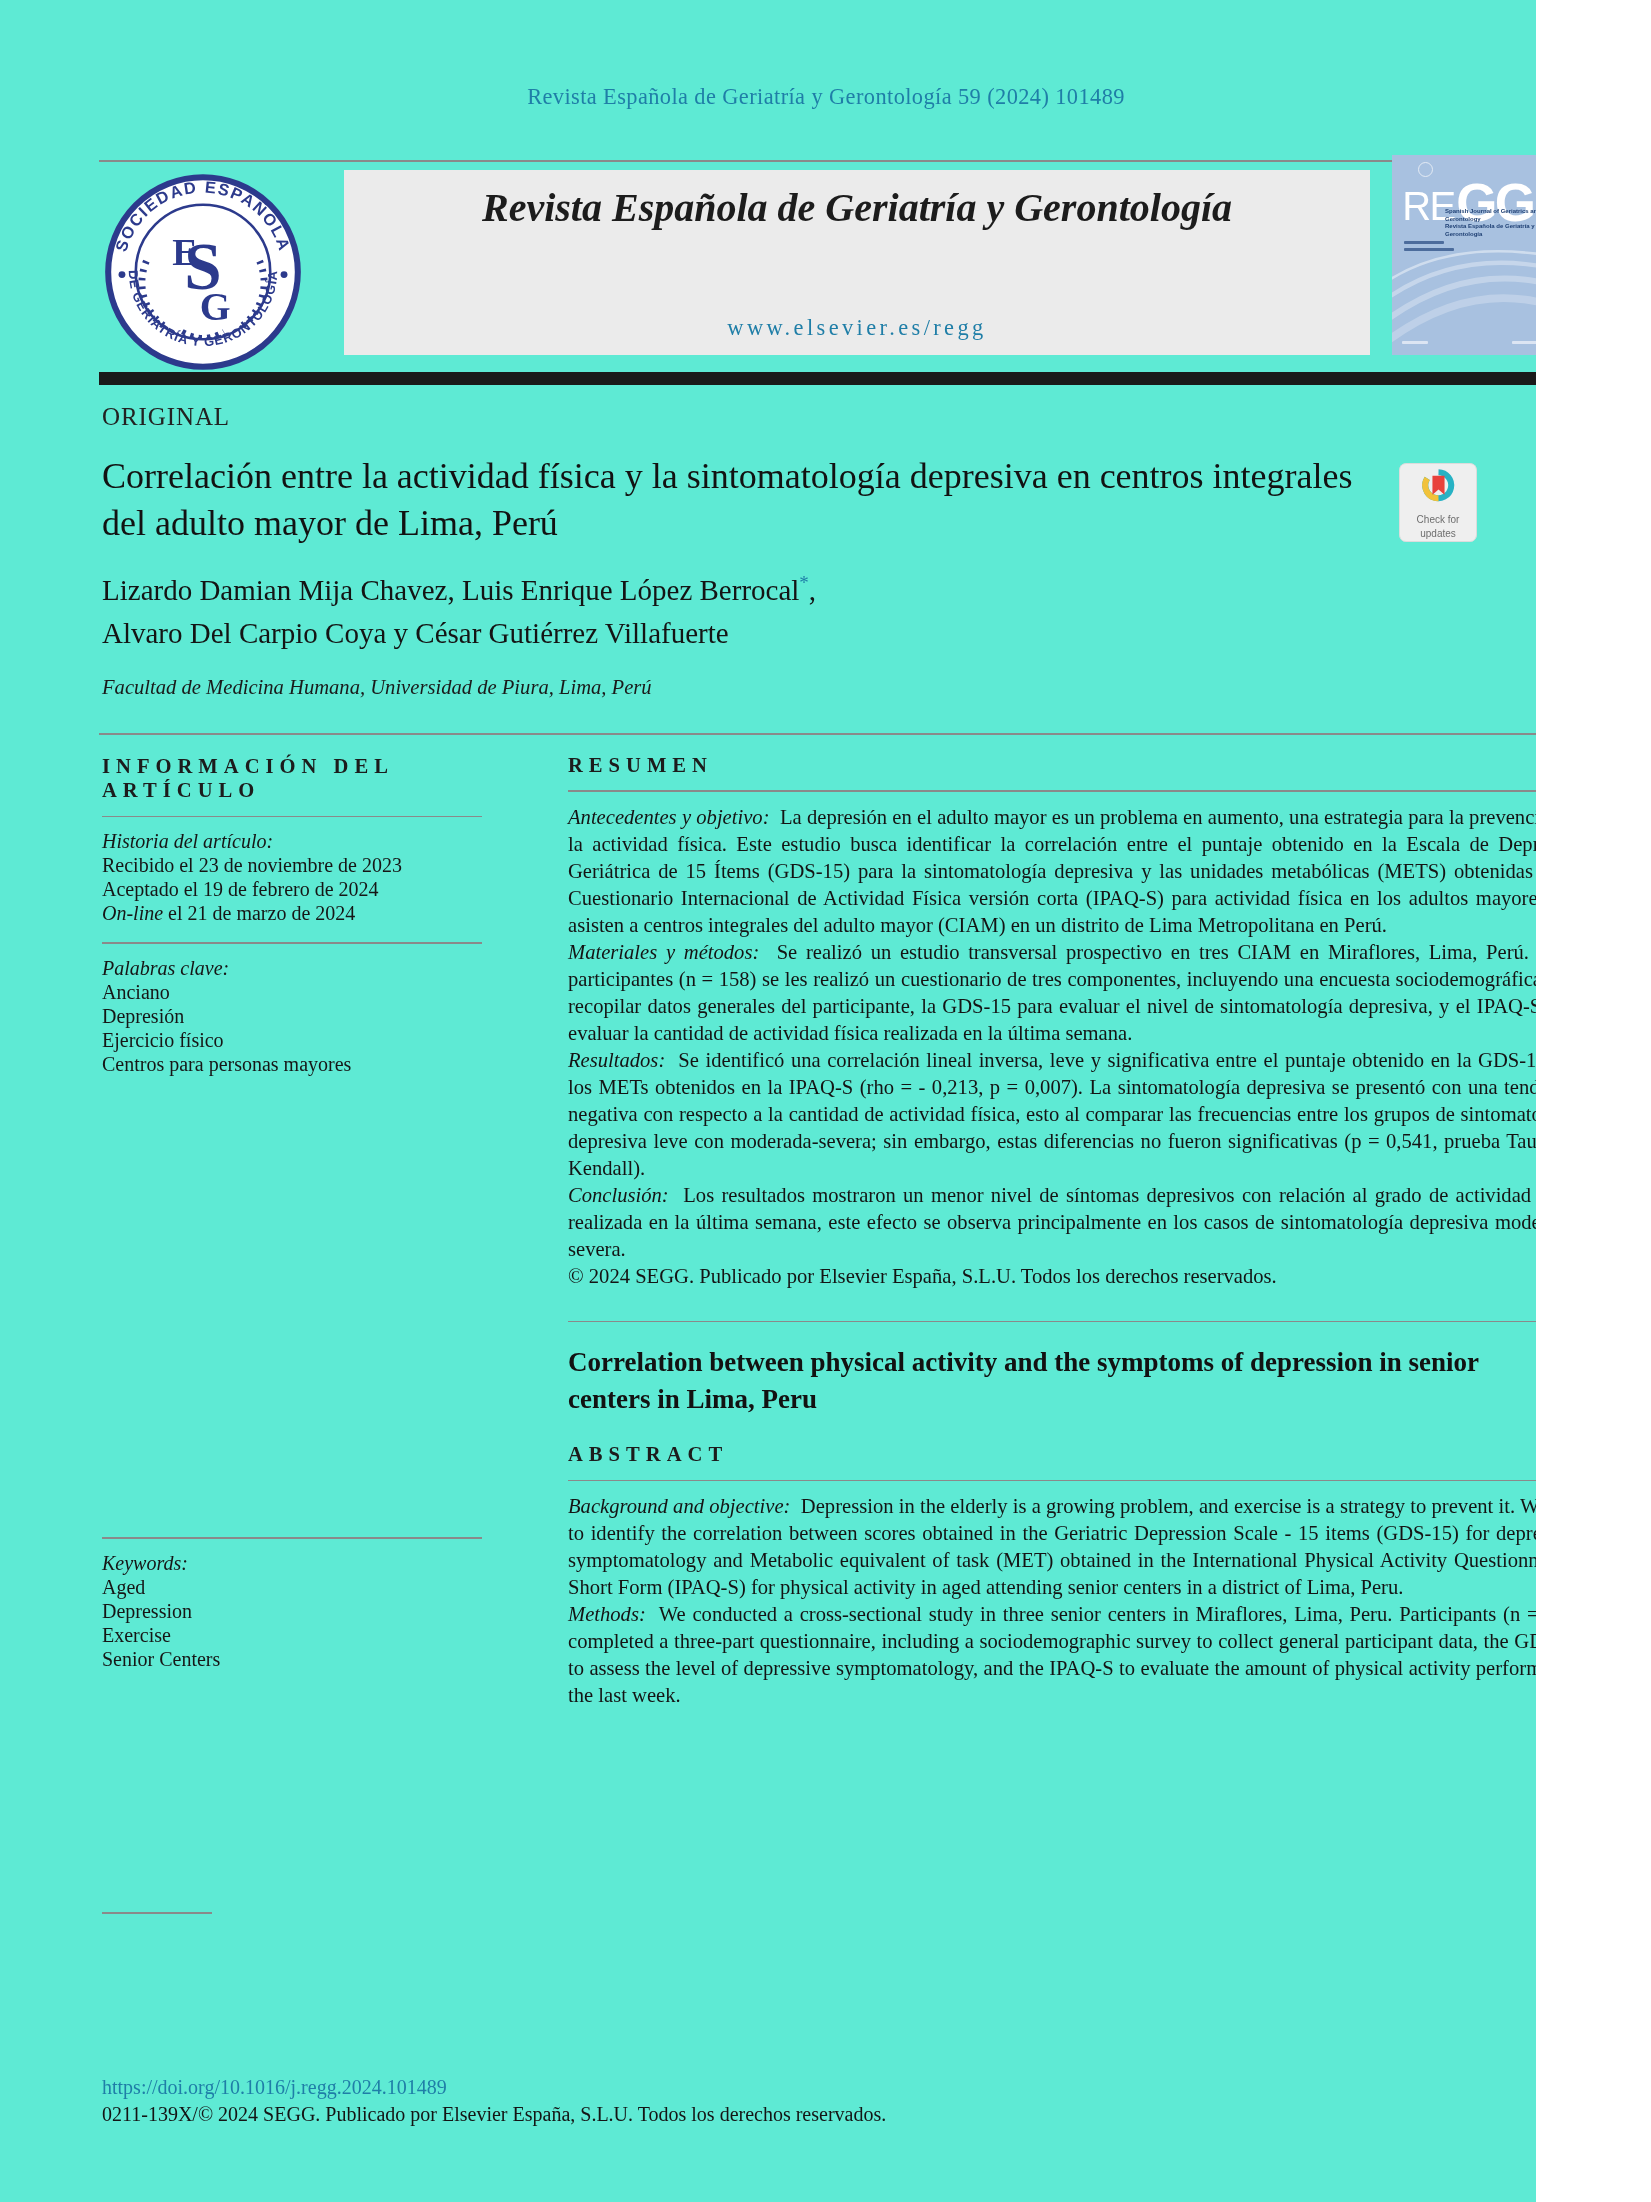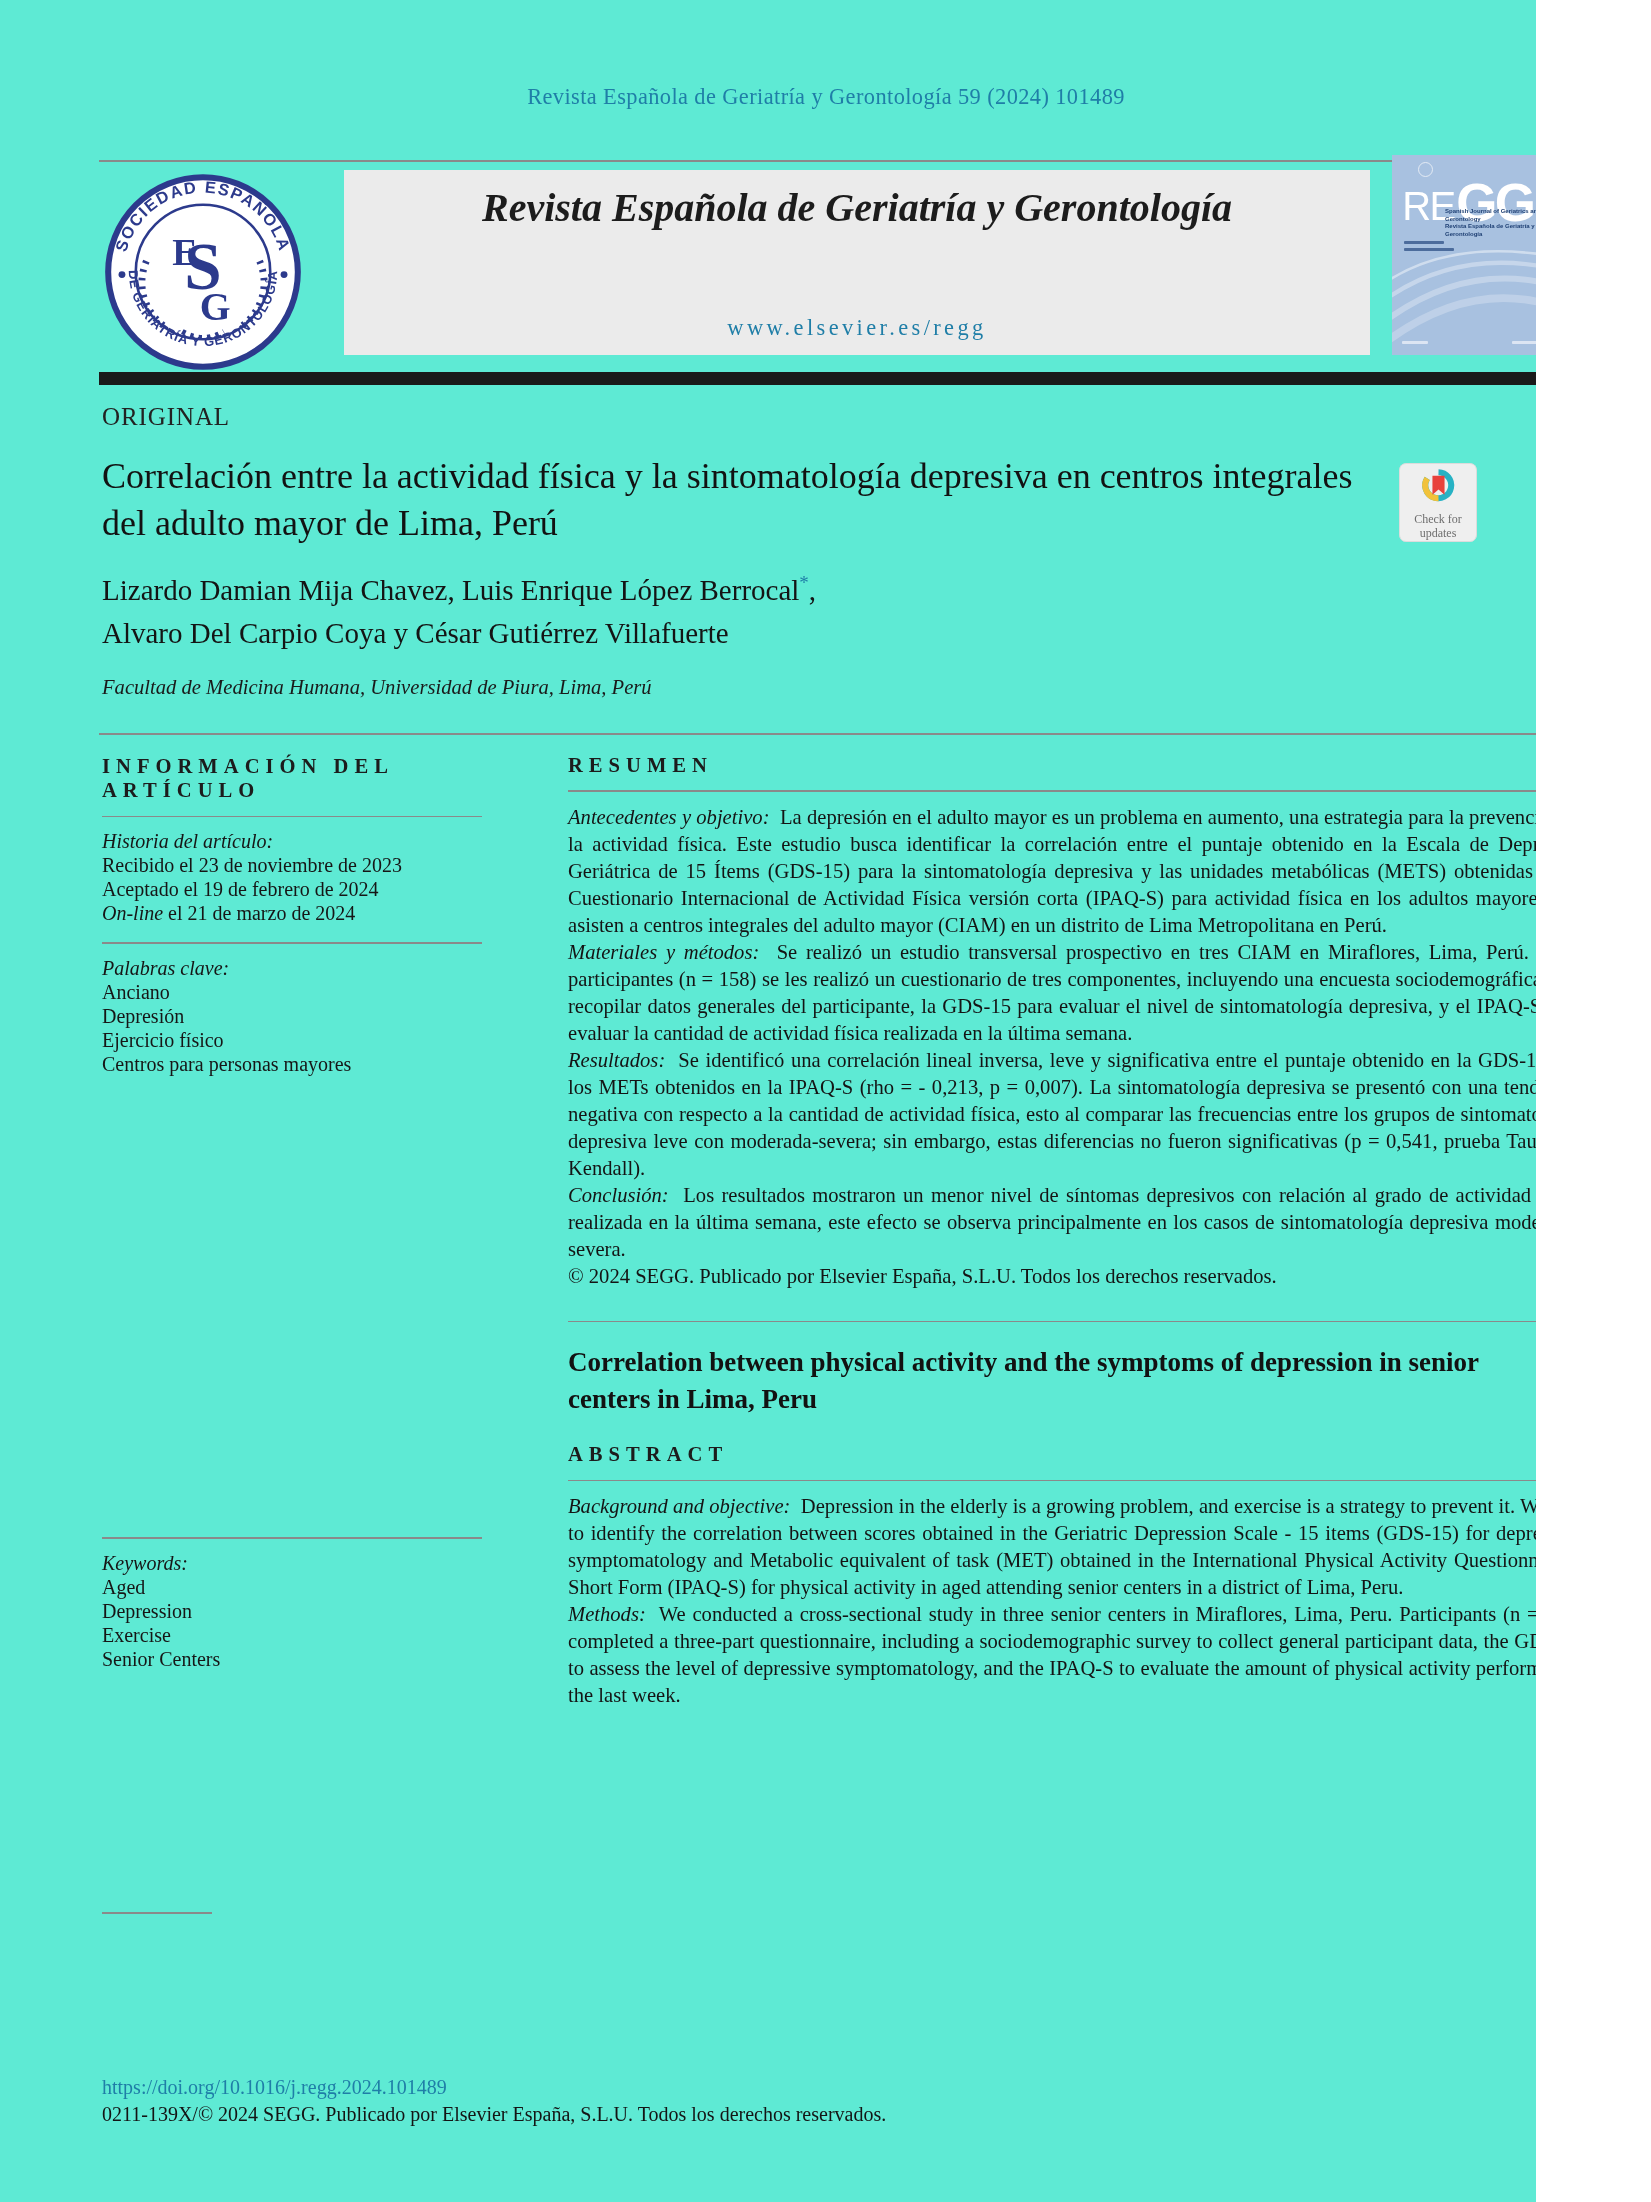--- a/index.html
+++ b/index.html
@@ -25,21 +25,21 @@
                 font-family:"Liberation Sans",sans-serif;font-size:6px;font-weight:bold;line-height:7.7px;}
   .cover .bar{position:absolute;background:#2d4f85;opacity:.75;border-radius:0.9px;}
   .cover .wbar{position:absolute;background:#e8eef7;opacity:.8;border-radius:0.9px;}
   .cover svg{position:absolute;left:0;top:0;}
   .minilogo{position:absolute;top:6.9px;left:26px;width:13px;height:13px;border:1.3px solid #e9eef6;border-radius:50%;opacity:.9;}
   
   .original{top:403px;left:102px;font-size:25px;letter-spacing:0.9px;color:#222;}
   .title{top:453px;left:102px;width:1273px;font-size:36px;line-height:47px;color:#121212;}
   .badge{top:463px;left:1399px;width:76px;height:77px;background:#efefef;border:0.9px solid #dcdcdc;
          border-radius:6.9px;text-align:center;cursor:pointer;}
-  .badge-text{font-family:Liberation Serif, serif;font-size:12px;line-height:13.8px;color:#6e6e6e;margin-top:1.7px;}
+  .badge-text{font-family:Liberation Sans, sans-serif;font-size:10px;line-height:13.8px;color:#6e6e6e;margin-top:1.7px;}
   .authors{top:561px;left:102px;width:1291px;font-size:29px;line-height:43px;color:#141414;}
   .authors sup{color:#1f7ea7;font-size:19px;}
   .affiliation{top:676px;left:102px;font-size:20.6px;font-style:italic;color:#1a1a1a;}
   
   .colhead{font-size:20.6px;font-weight:bold;letter-spacing:6px;color:#1c1c1c;}
   .leftcol{top:754px;left:102px;width:380px;font-size:20px;line-height:24px;}
   .leftcol .rule,.rightcol .rule{height:1.7px;background:#8a8a8a;border:0;margin:0;}
   .leftcol .rule{margin:13.8px 0 12px 0;}
   .histlabel,.kwlabel{font-style:italic;}
   .kwblock{top:1537px;left:102px;width:380px;font-size:20px;line-height:24px;}

